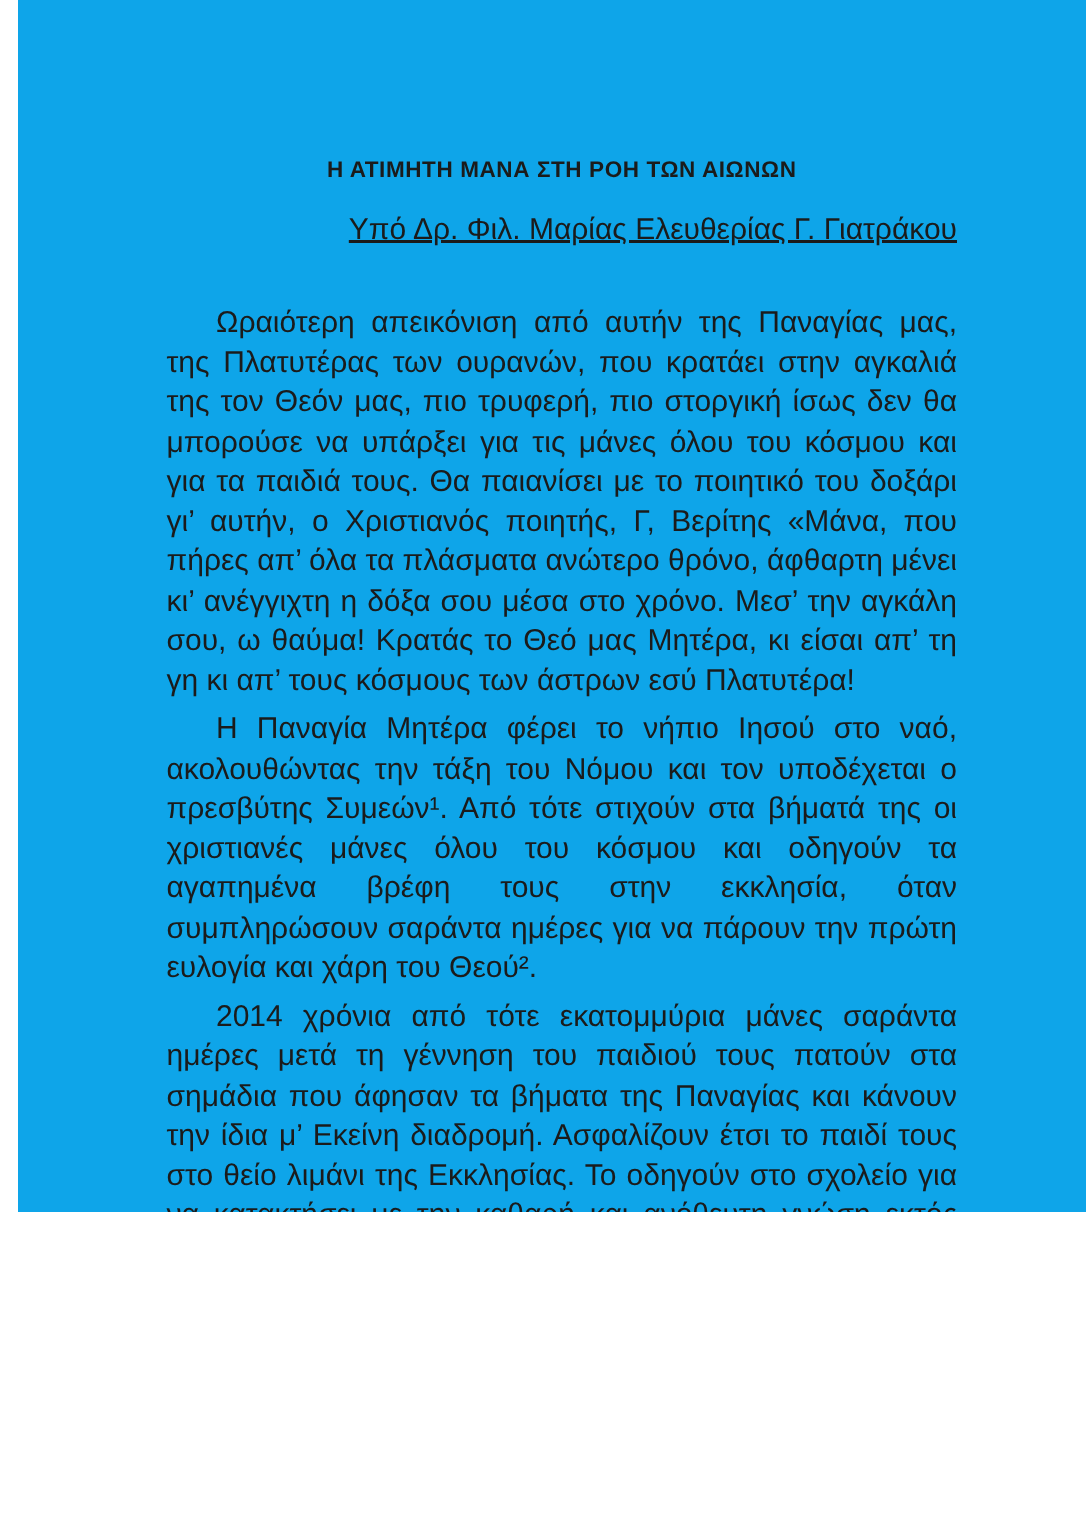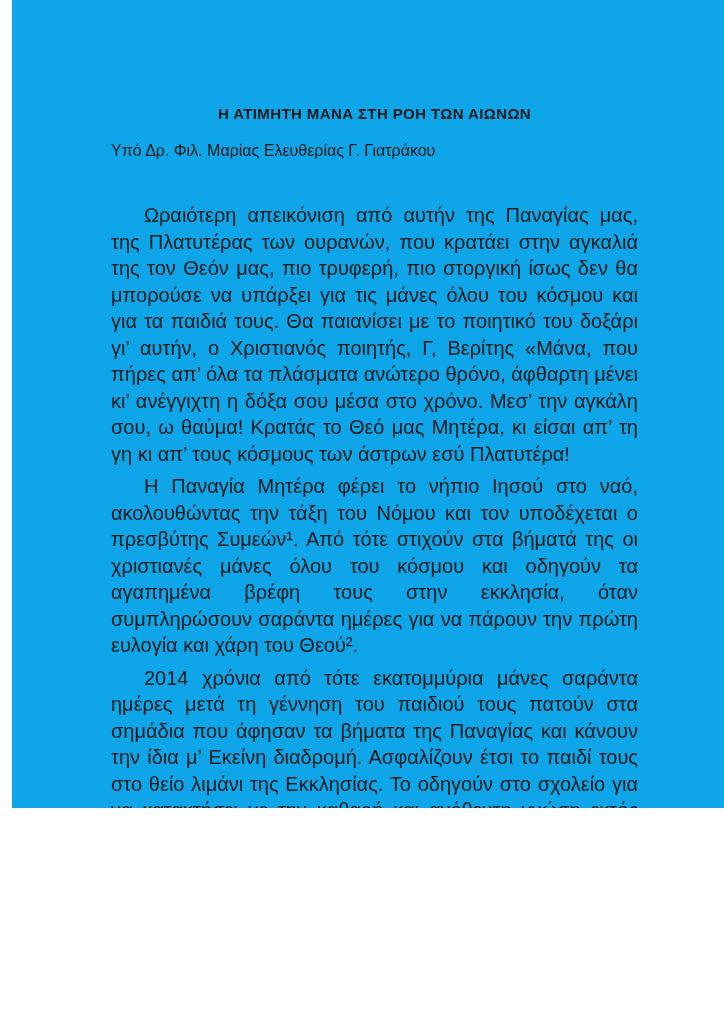--- a/index.html
+++ b/index.html
@@ -26,22 +26,23 @@
     font-size: 15px;
     font-weight: bold;
     letter-spacing: 0.4px;
     margin: 0;
   }
   .byline {
     position: absolute;
     top: 142px;
     left: 99px;
     width: 527px;
-    text-align: left;
-    font-size: 16px;
+    text-align: right;
+    font-size: 20px;
+    text-decoration: underline;
   }
   .bodytext {
     position: absolute;
     top: 202px;
     left: 99px;
     width: 527px;
     font-size: 20px;
     line-height: 26.5px;
     text-align: justify;
   }

